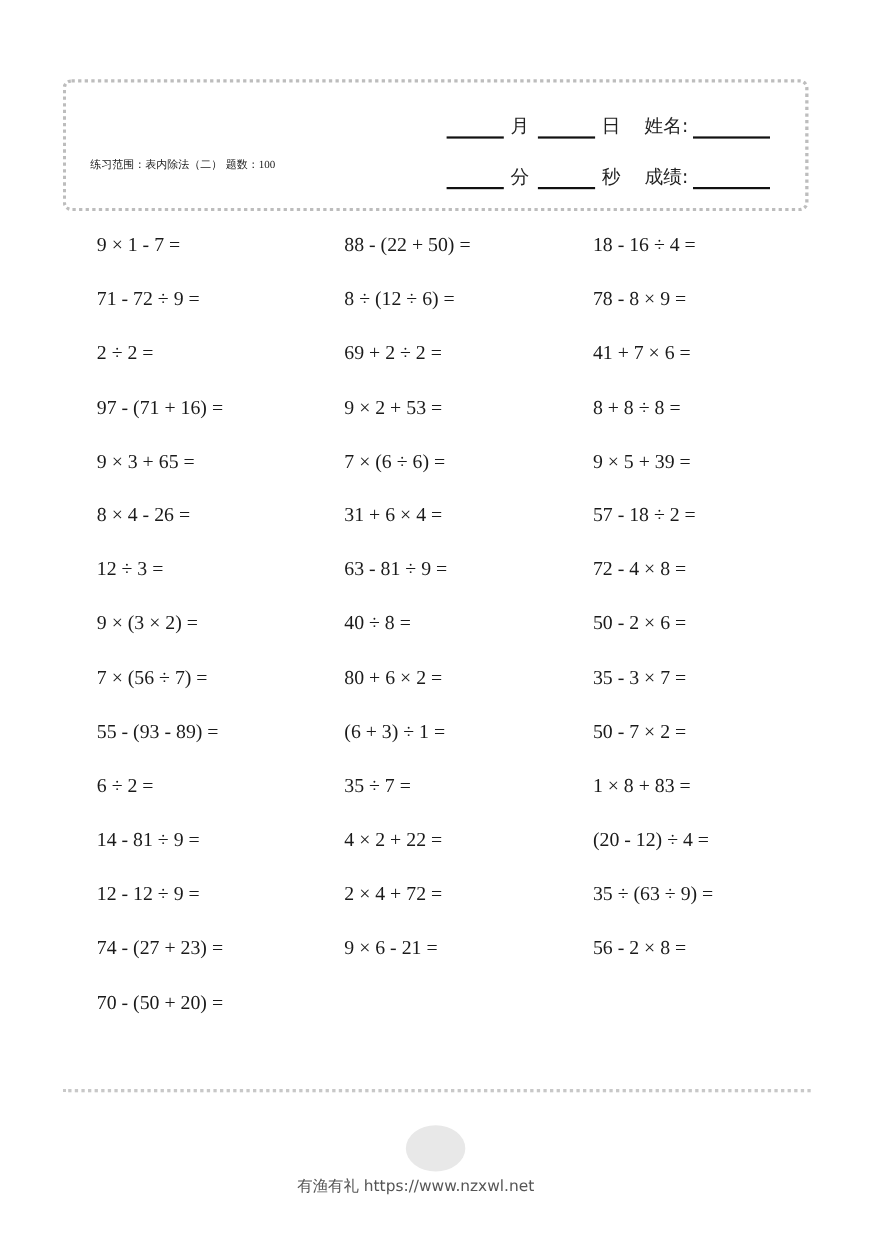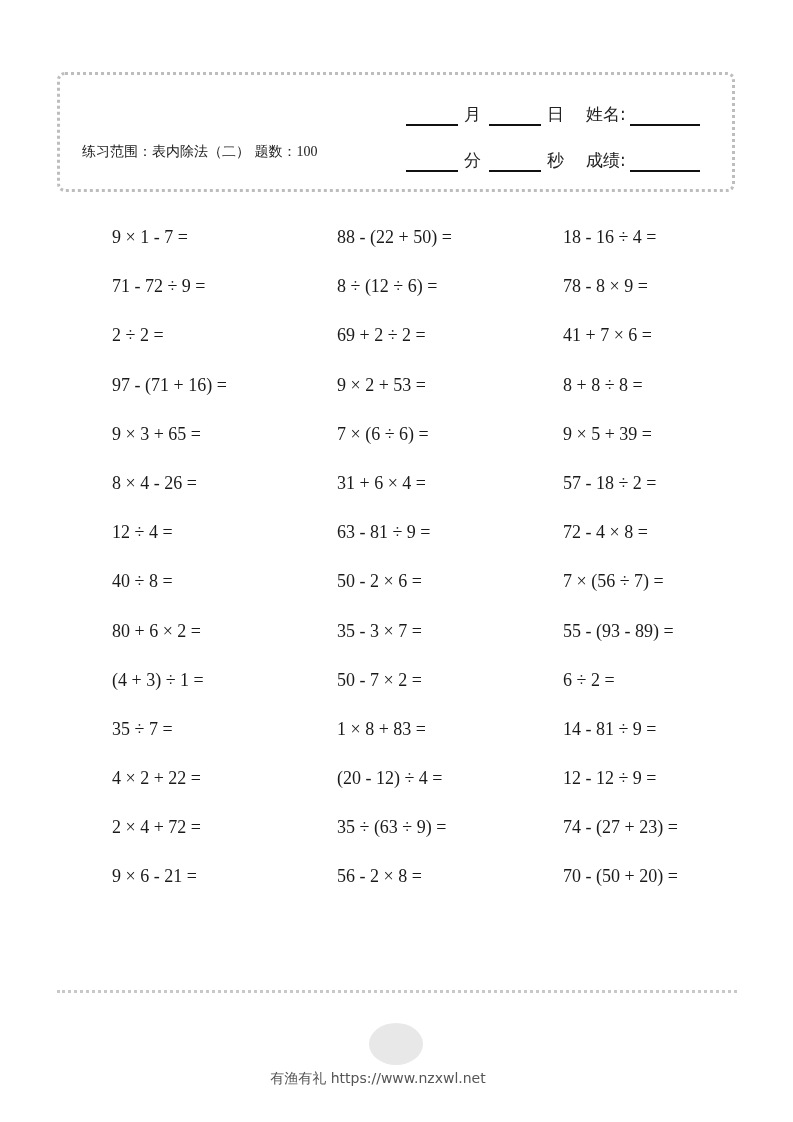--- a/index.html
+++ b/index.html
@@ -7,39 +7,38 @@
       width: 793px; height: 1122px; position: relative; overflow: hidden;
       font-family: "Liberation Serif", "DejaVu Serif", serif; color: #111;
     }
     .header-box {
       position: absolute; left: 57px; top: 72px; width: 678px; height: 120px;
       border: 3px dotted #bdbdbd; border-radius: 8px; box-sizing: border-box;
     }
     .scope {
       position: absolute; left: 22px; top: 66px; width: 240px;
       font-family: "DejaVu Sans", "Liberation Sans", sans-serif;
-      font-size: 14px; line-height: 20px; color: #222;
+      font-size: 10px; line-height: 20px; color: #222;
     }
     .scope .num { font-family: "Liberation Serif", serif; }
     .meta-row {
       position: absolute; left: 346px; display: flex; align-items: flex-end;
       font-family: "DejaVu Sans", "Liberation Sans", sans-serif; font-size: 17px; color: #222;
     }
     .meta-row.r1 { top: 28px; }
     .meta-row.r2 { top: 74px; }
     .blank { display: inline-block; border-bottom: 2px solid #111; height: 20px; }
     .blank.s { width: 52px; margin-right: 6px; }
     .blank.l { width: 70px; margin-left: 4px; }
     .gap { display: inline-block; width: 8px; }
     .gap2 { display: inline-block; width: 22px; }
     .problems {
-      position: absolute; left: 88px; top: 222px;
+      position: absolute; left: 88px; top: 207px;
       display: grid; grid-template-columns: 225px 226px 200px;
       grid-auto-rows: 49.2px;
-      margin-left: 24px;
     }
     .problem {
       font-size: 18px; line-height: 30px; white-space: nowrap; color: #1a1a1a;
     }
     .divider {
       position: absolute; left: 57px; top: 990px; width: 680px;
       border-top: 3px dotted #c8c8c8;
     }
     .badge {
       position: absolute; left: 369px; top: 1023px; width: 54px; height: 42px;
@@ -93,30 +92,31 @@
   <div class="problem">41 + 7 × 6 =</div>
   <div class="problem">97 - (71 + 16) =</div>
   <div class="problem">9 × 2 + 53 =</div>
   <div class="problem">8 + 8 ÷ 8 =</div>
   <div class="problem">9 × 3 + 65 =</div>
   <div class="problem">7 × (6 ÷ 6) =</div>
   <div class="problem">9 × 5 + 39 =</div>
   <div class="problem">8 × 4 - 26 =</div>
   <div class="problem">31 + 6 × 4 =</div>
   <div class="problem">57 - 18 ÷ 2 =</div>
-  <div class="problem">12 ÷ 4 =</div>
+  <div class="problem">12 ÷ 3 =</div>
   <div class="problem">63 - 81 ÷ 9 =</div>
   <div class="problem">72 - 4 × 8 =</div>
+  <div class="problem">9 × (3 × 2) =</div>
   <div class="problem">40 ÷ 8 =</div>
   <div class="problem">50 - 2 × 6 =</div>
   <div class="problem">7 × (56 ÷ 7) =</div>
   <div class="problem">80 + 6 × 2 =</div>
   <div class="problem">35 - 3 × 7 =</div>
   <div class="problem">55 - (93 - 89) =</div>
-  <div class="problem">(4 + 3) ÷ 1 =</div>
+  <div class="problem">(6 + 3) ÷ 1 =</div>
   <div class="problem">50 - 7 × 2 =</div>
   <div class="problem">6 ÷ 2 =</div>
   <div class="problem">35 ÷ 7 =</div>
   <div class="problem">1 × 8 + 83 =</div>
   <div class="problem">14 - 81 ÷ 9 =</div>
   <div class="problem">4 × 2 + 22 =</div>
   <div class="problem">(20 - 12) ÷ 4 =</div>
   <div class="problem">12 - 12 ÷ 9 =</div>
   <div class="problem">2 × 4 + 72 =</div>
   <div class="problem">35 ÷ (63 ÷ 9) =</div>

